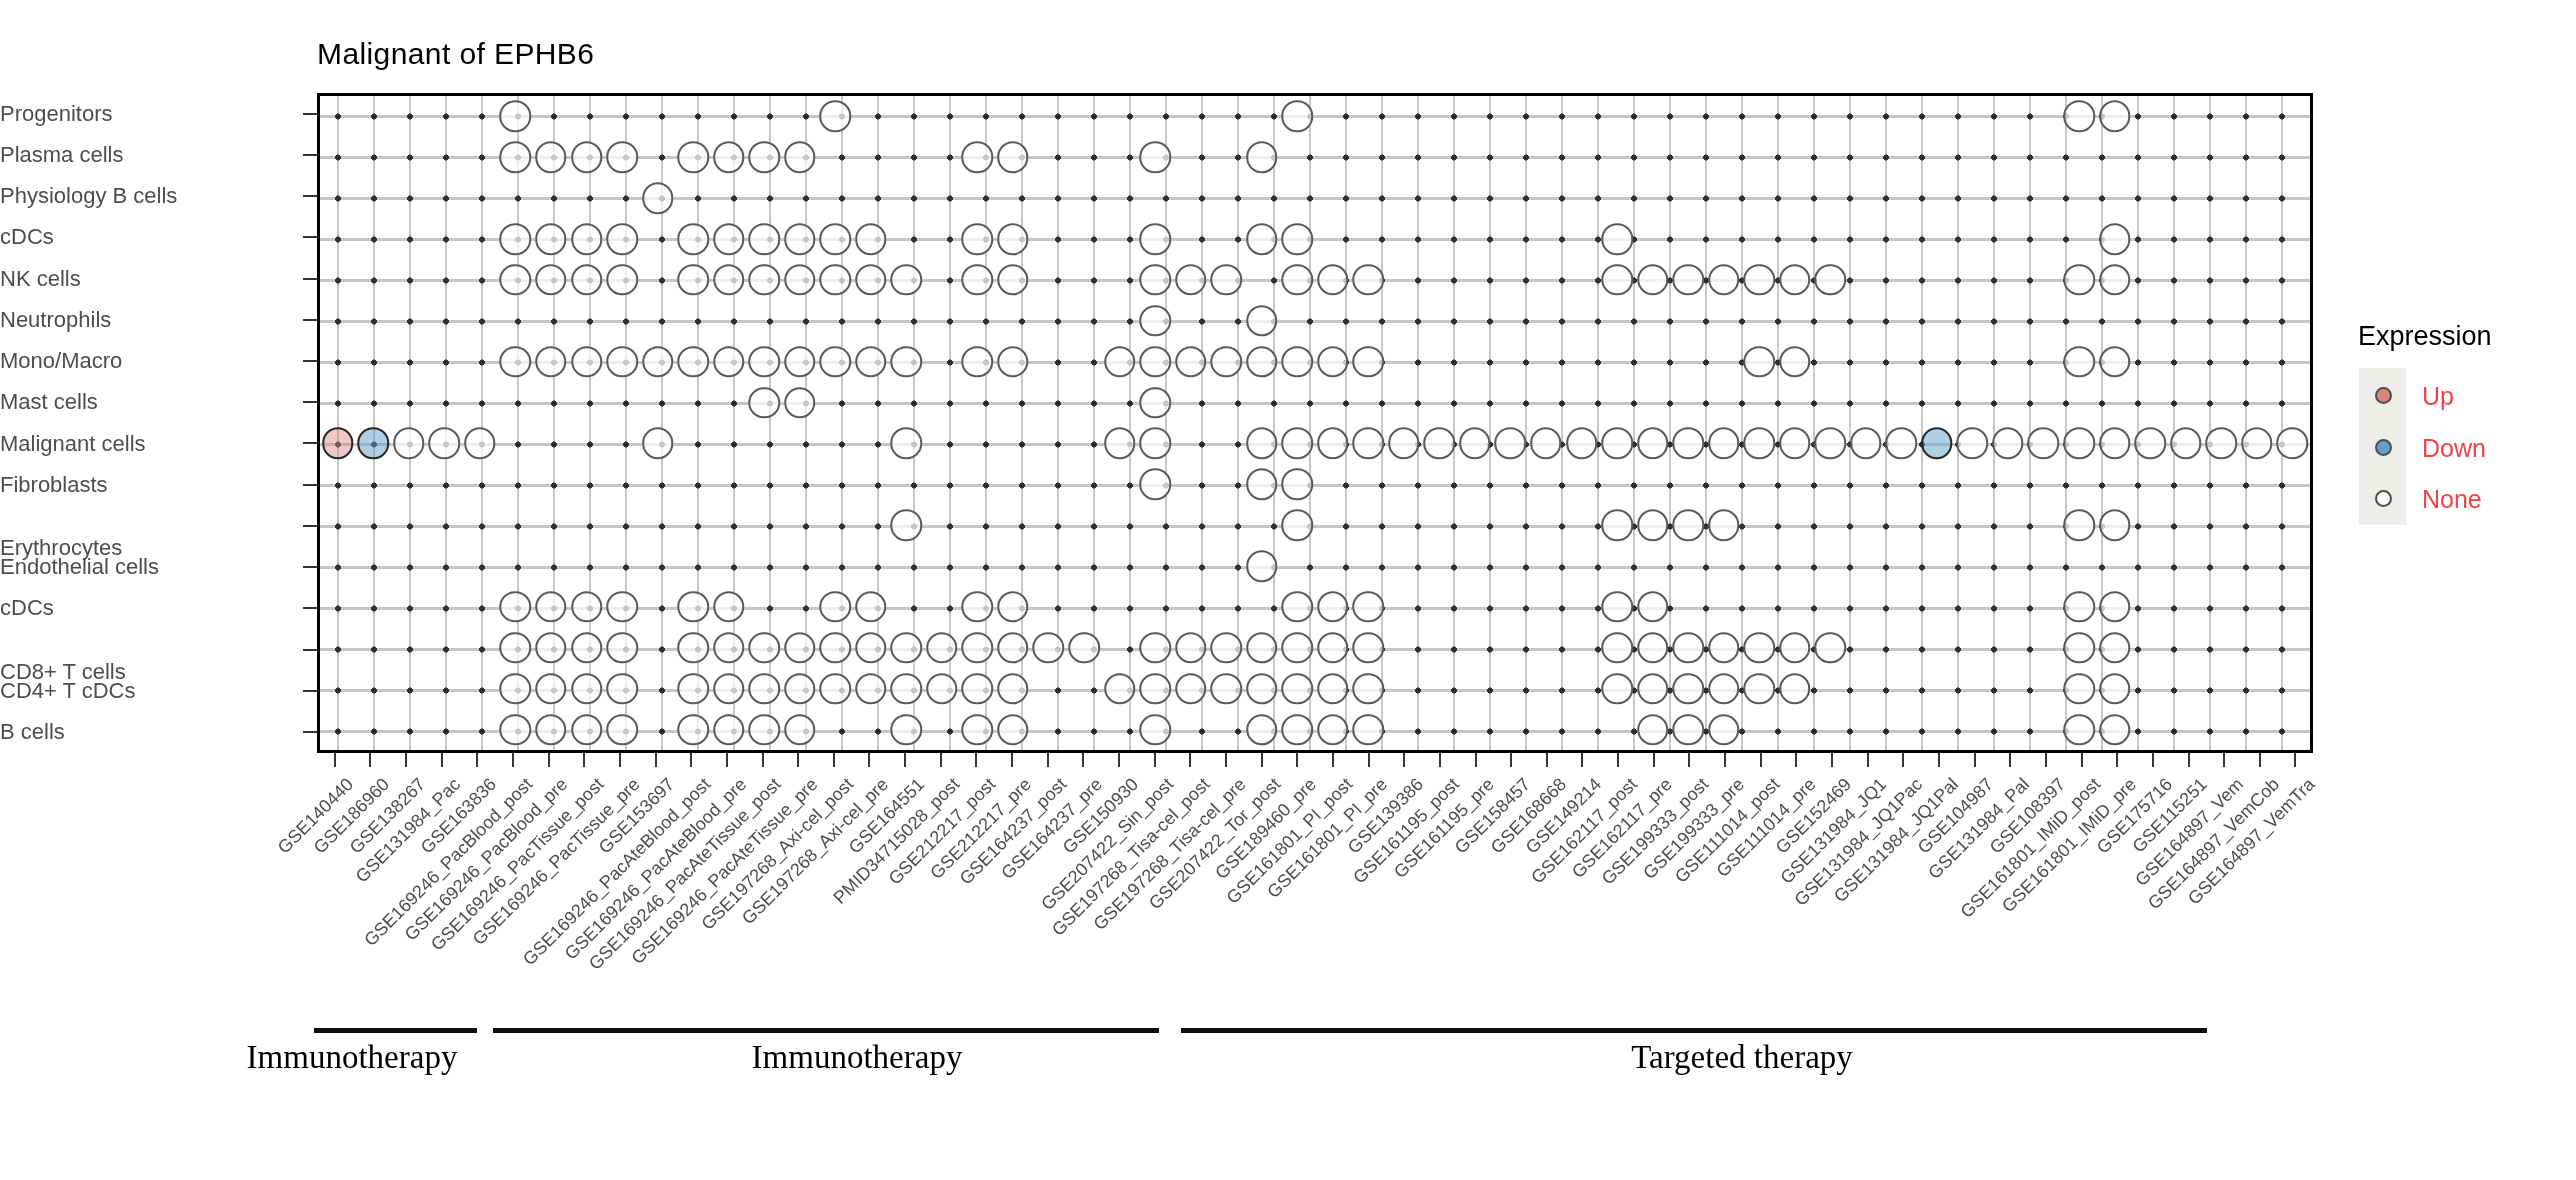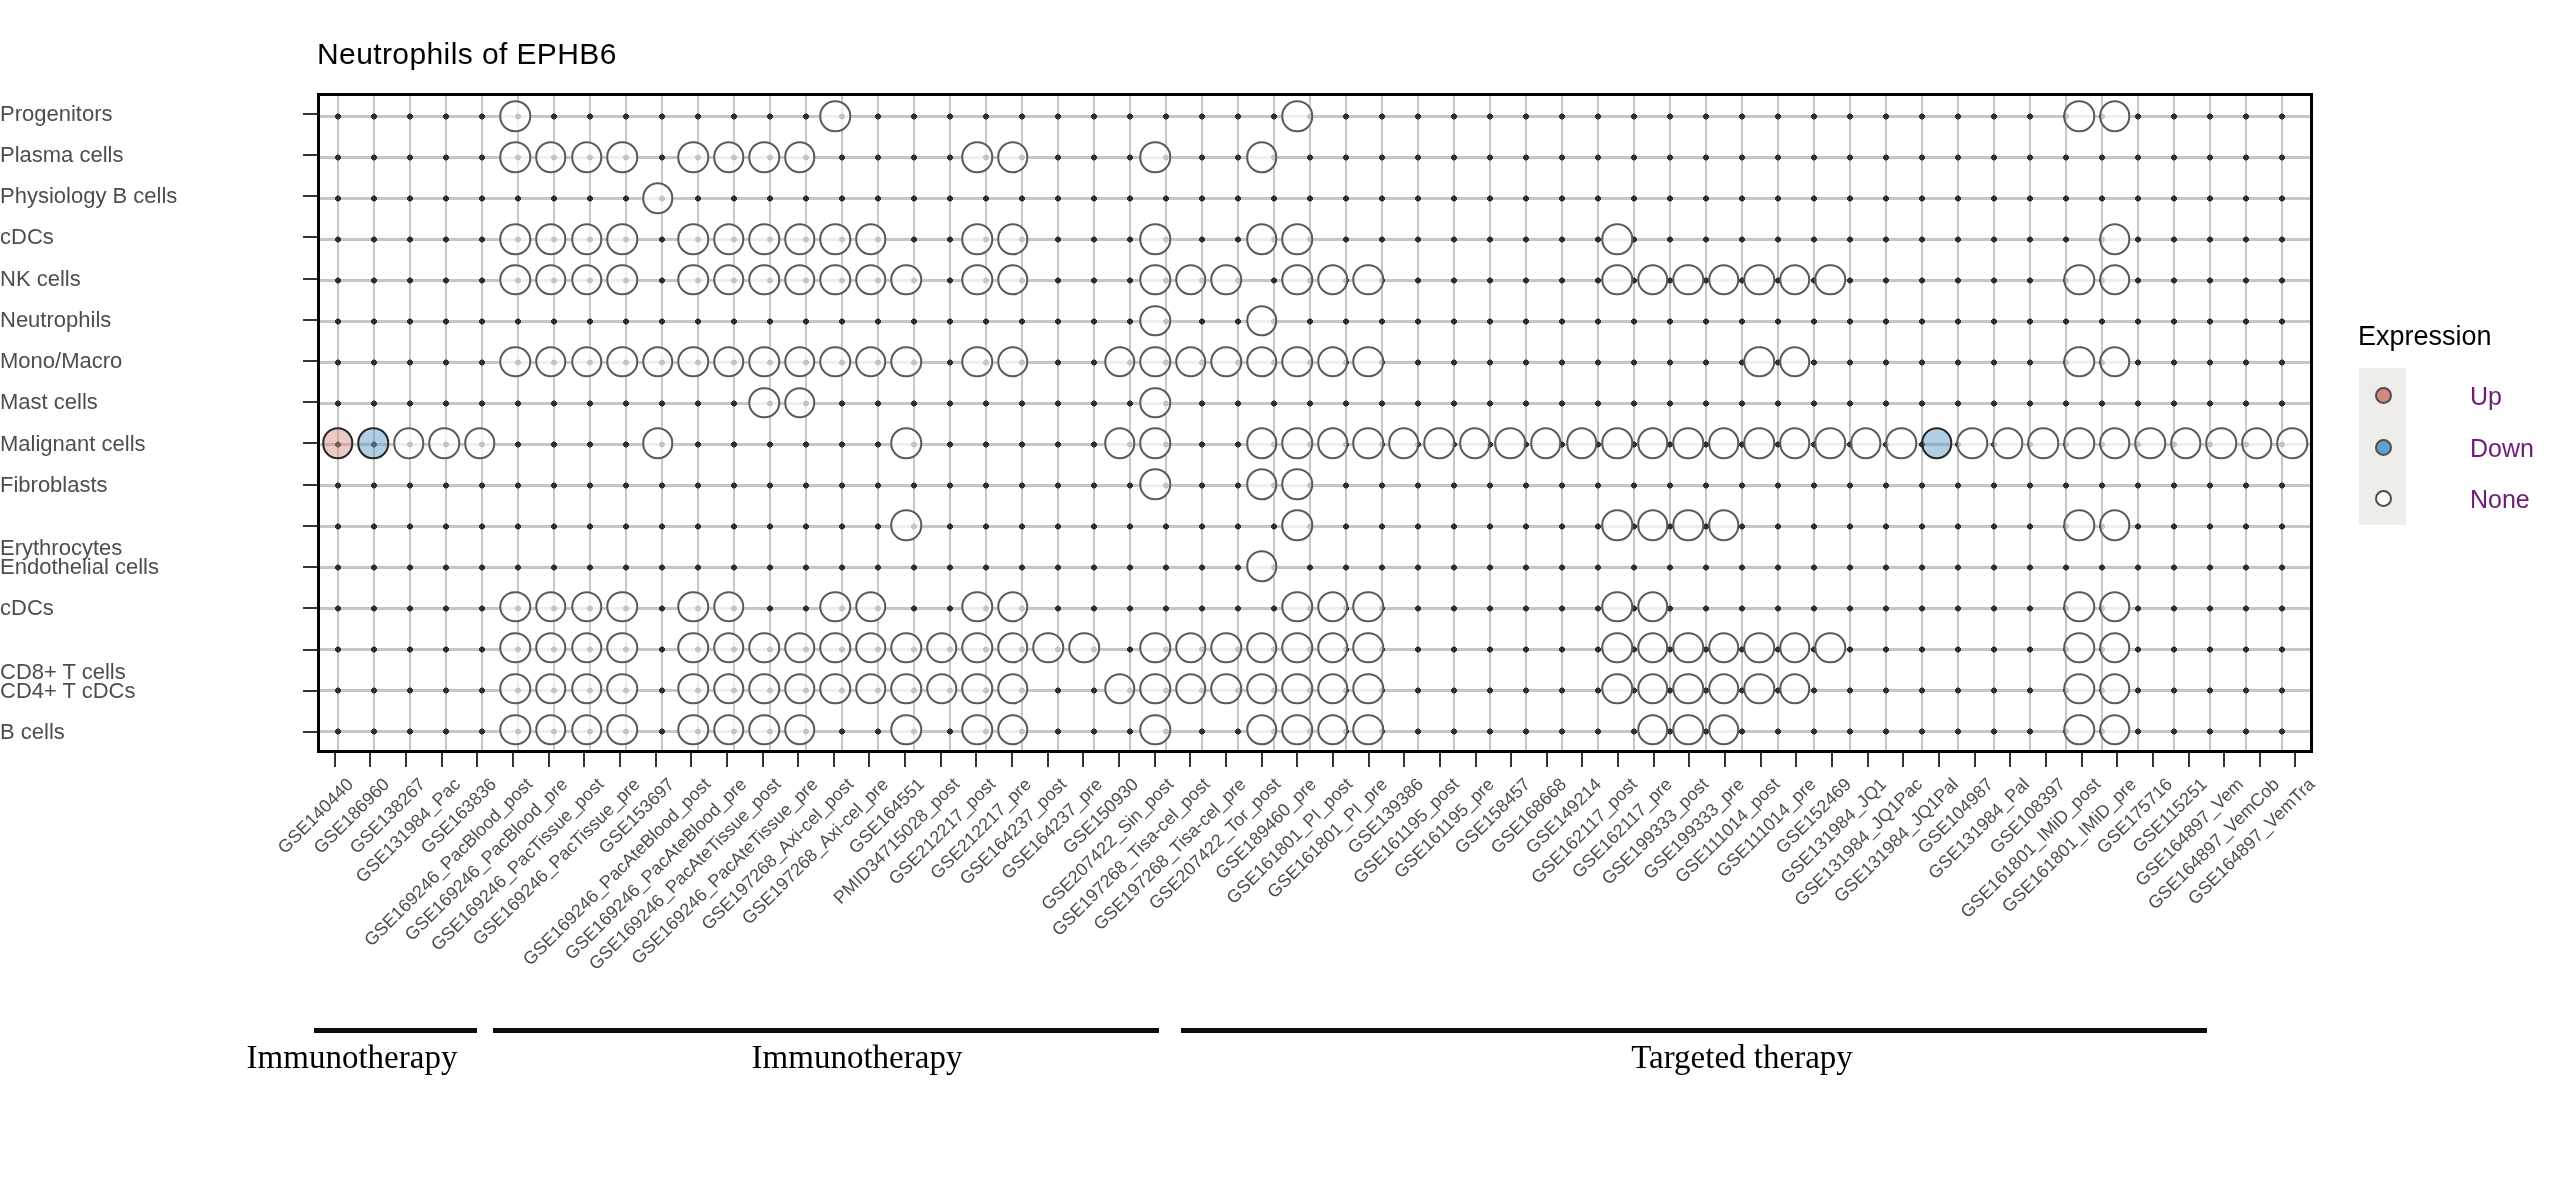--- a/index.html
+++ b/index.html
@@ -49,27 +49,27 @@
     font-family:"Liberation Serif",serif;font-size:33px;color:#000;white-space:nowrap;
   }
   #legend{position:absolute;left:2358px;top:321px;width:218px;}
   .legend-title{font-size:27px;color:#000;}
   .legend-strip{position:absolute;left:1.4px;top:47px;width:47px;height:157px;background:#efedea;}
   .legend-item{position:absolute;left:0;height:0;}
   .legend-dot{
     position:absolute;left:16.5px;top:-8.6px;width:17px;height:17px;border-radius:50%;
     box-sizing:border-box;border:2.1px solid #4d4d4d;
   }
-  .legend-label{position:absolute;left:64px;top:-14.3px;font-size:25px;color:#701a75;margin-left:48px;}
+  .legend-label{position:absolute;left:64px;top:-14.3px;font-size:25px;color:#ef4444;}
 </style>
 </head>
 <body>
 
 <div id="canvas">
-  <div class="plot-title">Neutrophils of EPHB6</div>
+  <div class="plot-title">Malignant of EPHB6</div>
 
   <div id="plot-area">
     <div id="cells">
         <div class="cell"></div>
         <div class="cell"></div>
         <div class="cell"></div>
         <div class="cell"></div>
         <div class="cell"></div>
         <div class="cell">
           <div class="dot none" title="Progenitors | GSE169246_PacBlood_post : None"></div>

